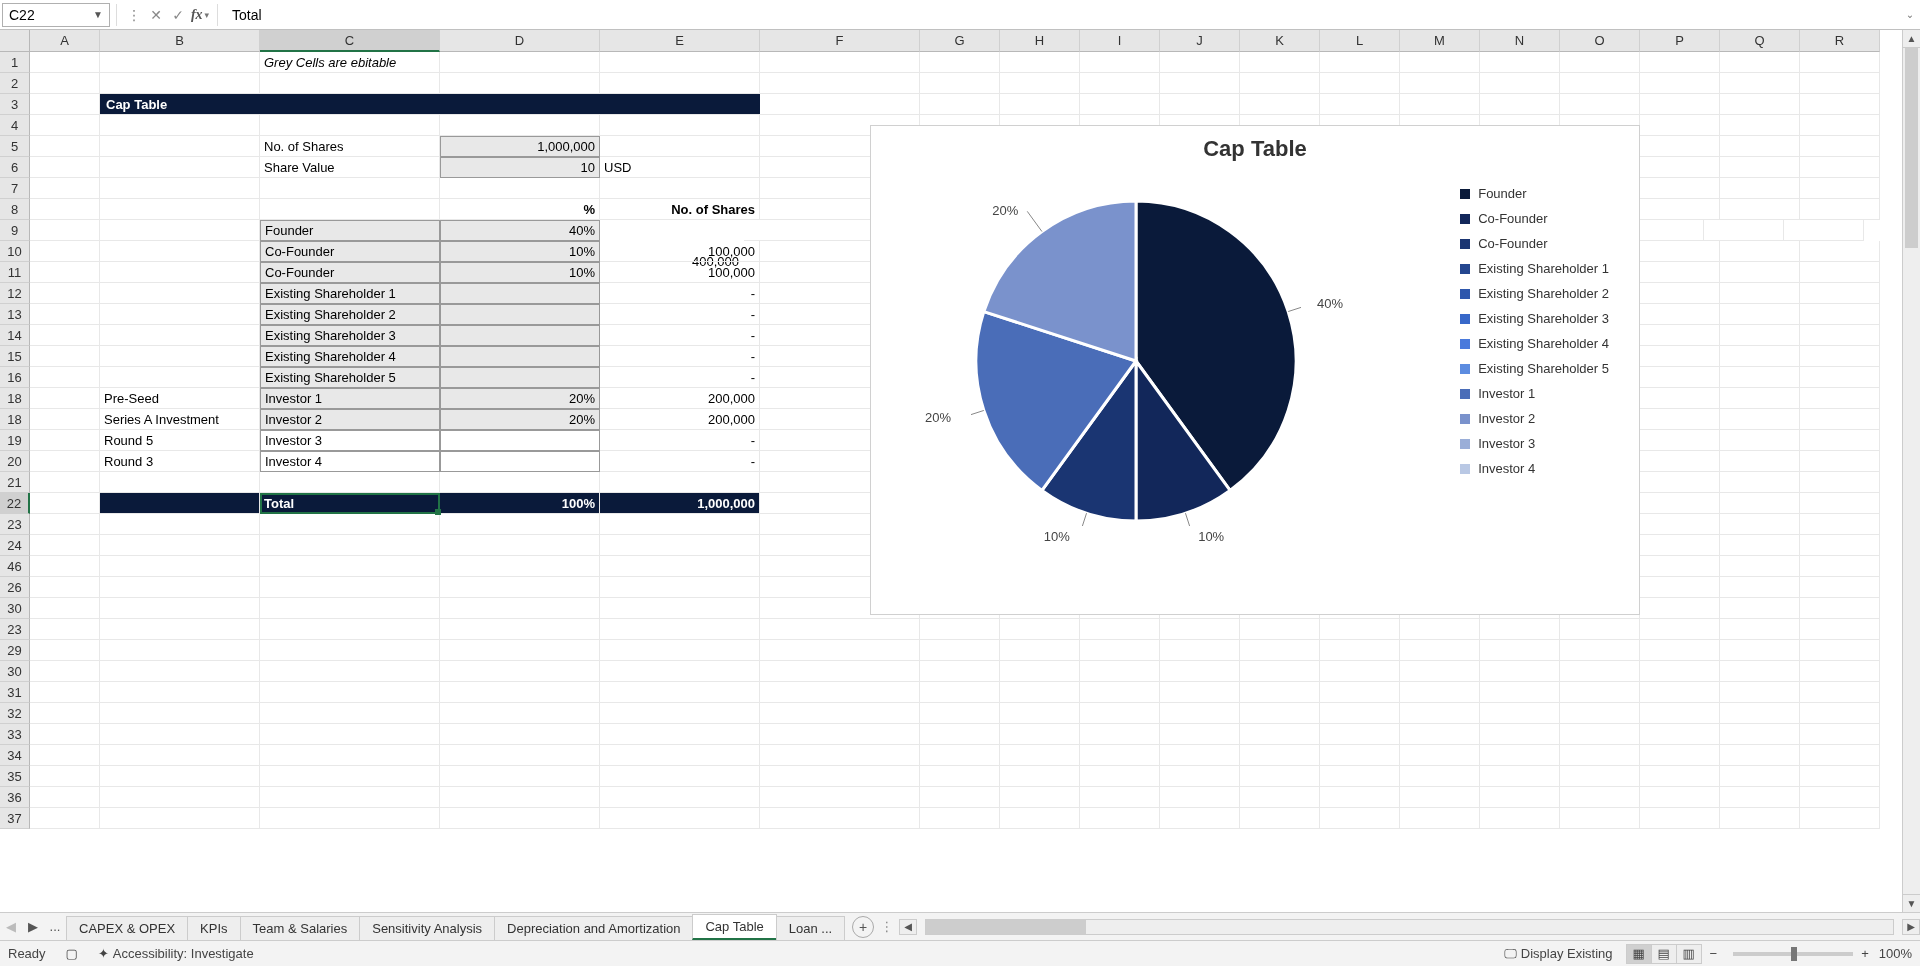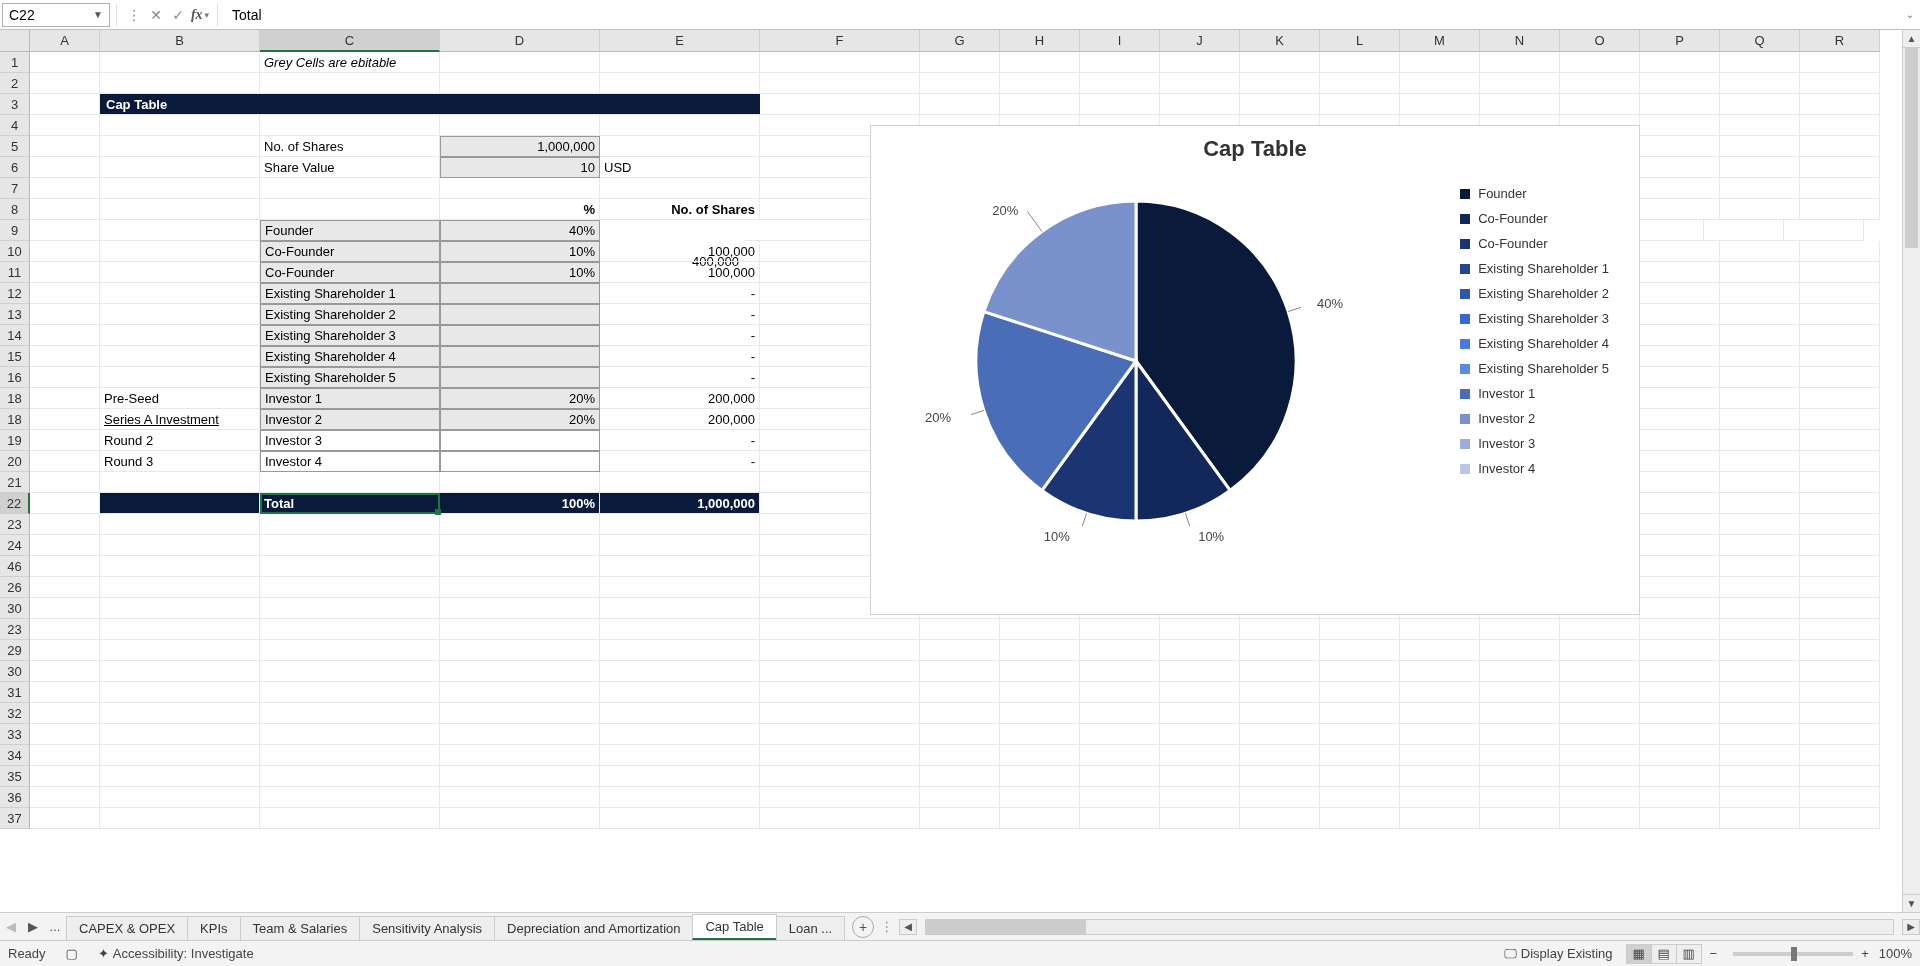--- a/index.html
+++ b/index.html
@@ -497,41 +497,41 @@
         <div class="cell" style="width: 80px;"></div>
         <div class="cell" style="width: 80px;"></div>
         <div class="cell" style="width: 80px;"></div>
         <div class="cell" style="width: 80px;"></div>
         <div class="cell" style="width: 80px;"></div>
         <div class="cell" style="width: 80px;"></div>
         <div class="cell" style="width: 80px;"></div>
       </div>
       <div class="row">
         <div class="cell" style="width: 70px;"></div>
-        <div class="cell" style="width: 160px; text-decoration: underline;">Series A Investment</div>
+        <div class="cell" style="width: 160px;">Series A Investment</div>
         <div class="cell editable" style="width: 180px;">Investor 2</div>
         <div class="cell rt editable" style="width: 160px;">20%</div>
         <div class="cell rt" style="width: 160px;">200,000</div>
         <div class="cell" style="width: 160px;"></div>
         <div class="cell" style="width: 80px;"></div>
         <div class="cell" style="width: 80px;"></div>
         <div class="cell" style="width: 80px;"></div>
         <div class="cell" style="width: 80px;"></div>
         <div class="cell" style="width: 80px;"></div>
         <div class="cell" style="width: 80px;"></div>
         <div class="cell" style="width: 80px;"></div>
         <div class="cell" style="width: 80px;"></div>
         <div class="cell" style="width: 80px;"></div>
         <div class="cell" style="width: 80px;"></div>
         <div class="cell" style="width: 80px;"></div>
         <div class="cell" style="width: 80px;"></div>
       </div>
       <div class="row">
         <div class="cell" style="width: 70px;"></div>
-        <div class="cell" style="width: 160px;">Round 2</div>
+        <div class="cell" style="width: 160px;">Round 5</div>
         <div class="cell" style="width: 180px; border: 1px solid rgb(153, 153, 153);">Investor 3</div>
         <div class="cell rt" style="width: 160px; border: 1px solid rgb(153, 153, 153);"></div>
         <div class="cell rt" style="width: 160px;">-</div>
         <div class="cell" style="width: 160px;"></div>
         <div class="cell" style="width: 80px;"></div>
         <div class="cell" style="width: 80px;"></div>
         <div class="cell" style="width: 80px;"></div>
         <div class="cell" style="width: 80px;"></div>
         <div class="cell" style="width: 80px;"></div>
         <div class="cell" style="width: 80px;"></div>

